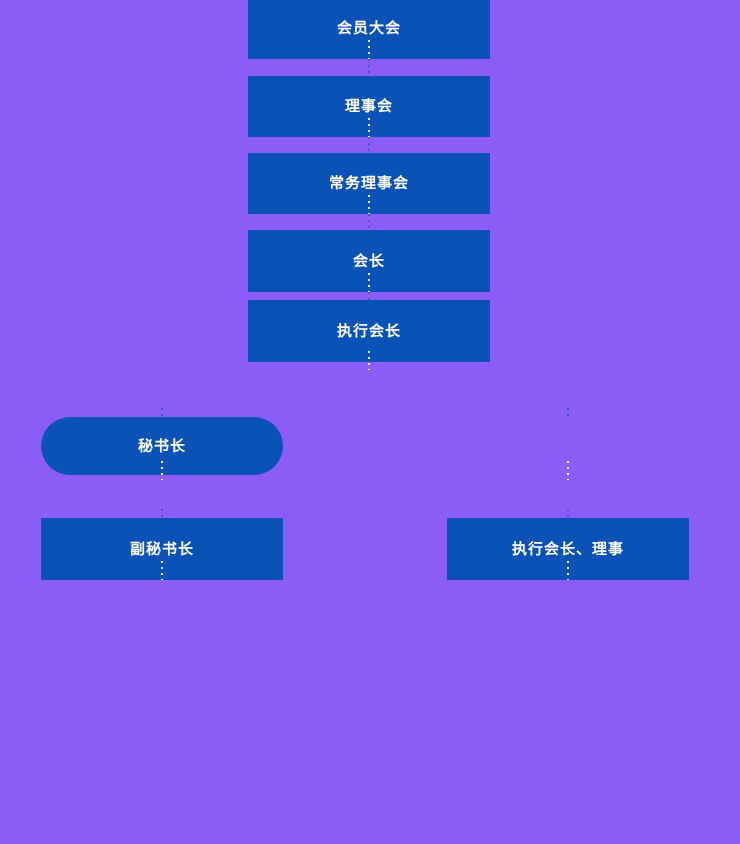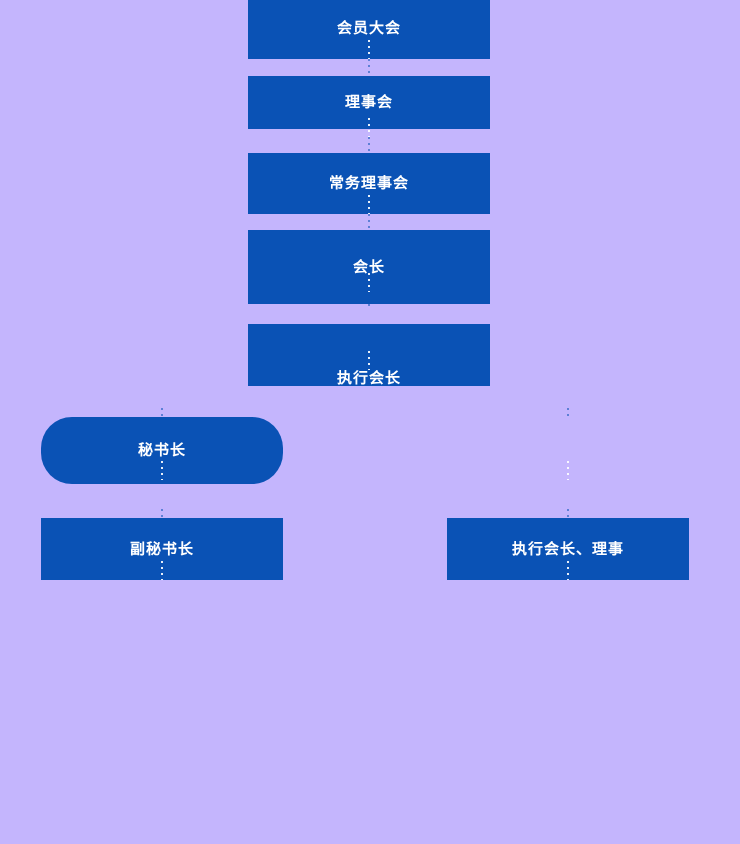--- a/index.html
+++ b/index.html
@@ -8,21 +8,21 @@
     padding: 0;
     background: #ffffff;
   }
   body {
     font-family: "DejaVu Sans", "Liberation Sans", sans-serif;
   }
   #org-chart {
     position: relative;
     width: 740px;
     height: 844px;
-    background: #c4b5fd;
+    background: #8b5cf6;
     overflow: hidden;
   }
 
   
   .node {
     position: absolute;
     box-sizing: border-box;
     display: flex;
     align-items: center;
     justify-content: center;
@@ -37,29 +37,29 @@
     user-select: none;
   }
   .node-label {
     display: block;
     color: #ffffff;
   }
 
   
   .col-center { left: 248px; width: 242px; }
   .row-1 { top: -2px;  height: 61px; }
-  .row-2 { top: 76px;  height: 53px; }
+  .row-2 { top: 76px;  height: 61px; }
   .row-3 { top: 153px; height: 61px; }
-  .row-4 { top: 230px; height: 74px; }
-  .row-5 { top: 324px; height: 62px; align-items: flex-end; }
+  .row-4 { top: 230px; height: 62px; }
+  .row-5 { top: 300px; height: 62px; }
 
   
   .col-left  { left: 41px;  width: 242px; }
   .col-right { left: 447px; width: 242px; }
-  .row-6 { top: 417px; height: 67px; border-radius: 31px; }
+  .row-6 { top: 417px; height: 58px; border-radius: 31px; }
   .row-7 { top: 518px; height: 62px; }
 
   
   .connector {
     position: absolute;
     width: 2px;
     background-image: linear-gradient(
       to bottom,
       rgba(255,255,255,0.85) 0px,
       rgba(255,255,255,0.85) 2px,

